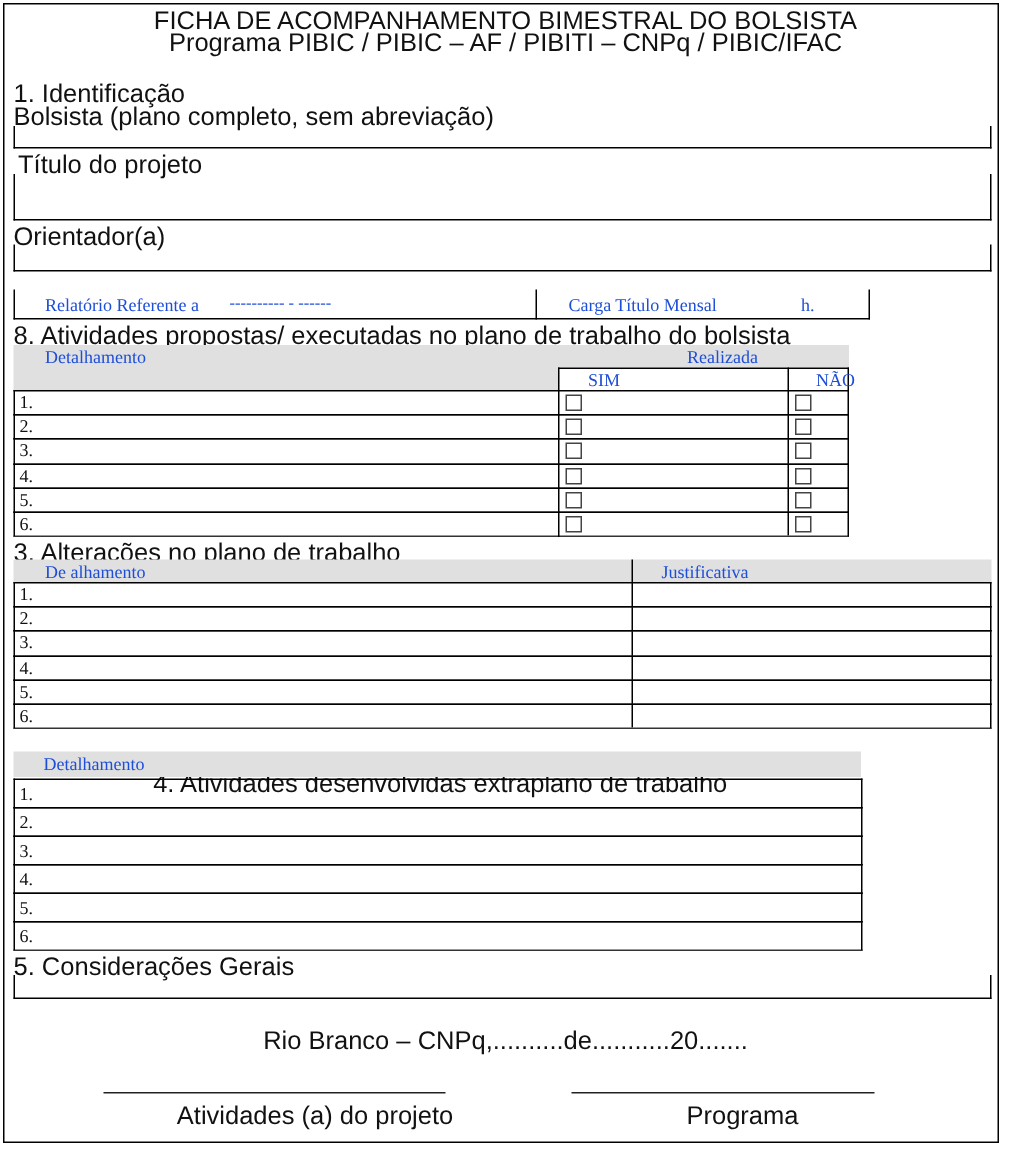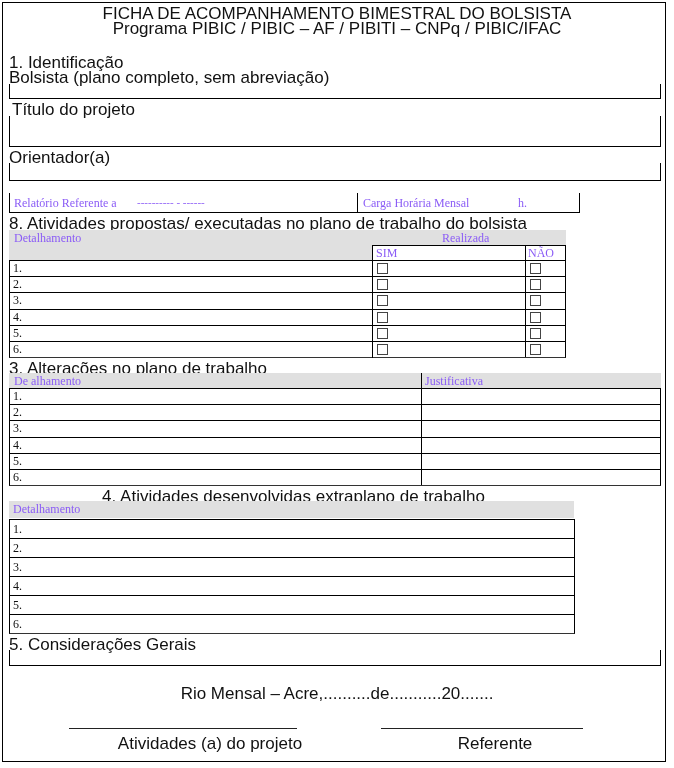--- a/index.html
+++ b/index.html
@@ -3,21 +3,21 @@
 <meta charset="utf-8">
 <style>
   html, body { margin: 0; padding: 0; background: #ffffff; }
   body { width: 674px; height: 768px; position: relative; overflow: hidden; }
   .page {
     position: absolute; left: 2px; top: 2px; width: 664px; height: 760px;
     border: 1px solid #000; box-sizing: border-box; background: #fff;
   }
   .abs { position: absolute; }
   .sans { font-family: "Liberation Sans", "DejaVu Sans", sans-serif; font-size: 17px; color: #111; }
-  .serif { font-family: "Liberation Serif", "DejaVu Serif", serif; font-size: 12px; color: #8b5cf6; }
+  .serif { font-family: "Liberation Serif", "DejaVu Serif", serif; font-size: 12px; color: #1d4ed8; margin-left: 16px; }
   .center { text-align: center; }
   .field {
     position: absolute; border-left: 1px solid #000; border-right: 1px solid #000;
     border-bottom: 1.5px solid #000; box-sizing: border-box;
   }
   .vline { position: absolute; width: 1px; background: #000; }
   .shade { position: absolute; background: #e0e0e0; }
   .row {
     position: absolute; box-sizing: border-box; border: 1px solid #000; border-bottom: 1.5px solid #333;
     font-family: "Liberation Serif", "DejaVu Serif", serif; font-size: 12px; color: #111;
@@ -44,21 +44,21 @@
 <div class="abs sans" style="left:12px;top:100px;">Título do projeto</div>
 <div class="field" style="left:9px;top:116px;width:652px;height:31px;"><span></span></div>
 
 <div class="abs sans" style="left:9px;top:148px;">Orientador(a)</div>
 <div class="field" style="left:9px;top:163px;width:652px;height:18px;"><span></span></div>
 
 <div class="field" style="left:9px;top:193px;width:349px;height:20px;border-right:1px solid #000;"></div>
 <div class="abs serif" style="left:14px;top:196px;">Relatório Referente a</div>
 <div class="abs serif" style="left:137px;top:196px;font-size:11px;">---------- - ------</div>
 <div class="field" style="left:358px;top:193px;width:222px;height:20px;border-left:none;"></div>
-<div class="abs serif" style="left:363px;top:196px;">Carga Horária Mensal</div>
+<div class="abs serif" style="left:363px;top:196px;">Carga Título Mensal</div>
 <div class="abs serif" style="left:518px;top:196px;">h.</div>
 
 <div class="abs sans" style="left:9px;top:214px;">8. Atividades propostas/ executadas no plano de trabalho do bolsista</div>
 <div class="shade" style="left:9px;top:230px;width:557px;height:30px;"></div>
 <div class="abs serif" style="left:14px;top:231px;">Detalhamento</div>
 <div class="abs serif" style="left:442px;top:231px;">Realizada</div>
 <div class="abs" style="left:372px;top:245px;width:194px;height:15px;border:1px solid #000;border-bottom:none;box-sizing:border-box;background:#fff;"></div>
 <div class="vline" style="left:525px;top:245px;height:112px;"></div>
 <div class="abs serif" style="left:376px;top:246px;">SIM</div>
 <div class="abs serif" style="left:528px;top:246px;">NÃO</div>
@@ -97,32 +97,32 @@
 <div class="abs serif" style="left:425px;top:374px;">Justificativa</div>
 <div id="s3rows">
     <div class="row" style="left:9px;top:388px;width:652px;height:17.2px;"><div style="display:inline-block;">1.</div><div style="position:absolute;left:416px;top:0;"></div></div>
     <div class="row" style="left:9px;top:404.2px;width:652px;height:17.2px;"><div style="display:inline-block;">2.</div><div style="position:absolute;left:416px;top:0;"></div></div>
     <div class="row" style="left:9px;top:420.4px;width:652px;height:17.2px;"><div style="display:inline-block;">3.</div><div style="position:absolute;left:416px;top:0;"></div></div>
     <div class="row" style="left:9px;top:436.6px;width:652px;height:17.2px;"><div style="display:inline-block;">4.</div><div style="position:absolute;left:416px;top:0;"></div></div>
     <div class="row" style="left:9px;top:452.8px;width:652px;height:17.2px;"><div style="display:inline-block;">5.</div><div style="position:absolute;left:416px;top:0;"></div></div>
     <div class="row" style="left:9px;top:469px;width:652px;height:17.2px;"><div style="display:inline-block;">6.</div><div style="position:absolute;left:416px;top:0;"></div></div>
   </div>
 
-<div class="abs sans center" style="left:0;top:487px;width:587px;">4. Atividades desenvolvidas extraplano de trabalho</div>
+<div class="abs sans center" style="left:0;top:513px;width:587px;">4. Atividades desenvolvidas extraplano de trabalho</div>
 <div class="shade" style="left:9px;top:501px;width:565px;height:17px;"></div>
 <div class="abs serif" style="left:13px;top:502px;">Detalhamento</div>
 <div id="s4rows">
     <div class="row" style="left:9px;top:519px;width:566px;height:20px;line-height:18px;"><div style="display:inline-block;">1.</div></div>
     <div class="row" style="left:9px;top:538px;width:566px;height:20px;line-height:18px;"><div style="display:inline-block;">2.</div></div>
     <div class="row" style="left:9px;top:557px;width:566px;height:20px;line-height:18px;"><div style="display:inline-block;">3.</div></div>
     <div class="row" style="left:9px;top:576px;width:566px;height:20px;line-height:18px;"><div style="display:inline-block;">4.</div></div>
     <div class="row" style="left:9px;top:595px;width:566px;height:20px;line-height:18px;"><div style="display:inline-block;">5.</div></div>
     <div class="row" style="left:9px;top:614px;width:566px;height:20px;line-height:18px;"><div style="display:inline-block;">6.</div></div>
   </div>
 
 <div class="abs sans" style="left:9px;top:635px;">5. Considerações Gerais</div>
 <div class="field" style="left:9px;top:650px;width:652px;height:16px;"><span></span></div>
 
-<div class="abs sans center" style="left:0;top:684px;width:674px;">Rio Mensal – Acre,..........de...........20.......</div>
+<div class="abs sans center" style="left:0;top:684px;width:674px;">Rio Branco – CNPq,..........de...........20.......</div>
 <div class="sig-line" style="left:69px;top:728px;width:228px;"></div>
 <div class="sig-line" style="left:381px;top:728px;width:202px;"></div>
 <div class="abs sans center" style="left:110px;top:734px;width:200px;">Atividades (a) do projeto</div>
-<div class="abs sans center" style="left:395px;top:734px;width:200px;">Referente</div>
+<div class="abs sans center" style="left:395px;top:734px;width:200px;">Programa</div>
 
 </body></html>

